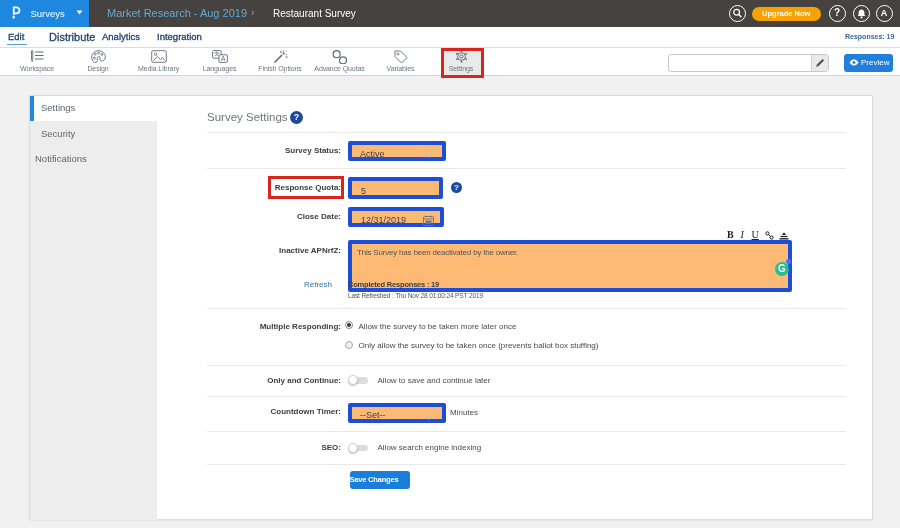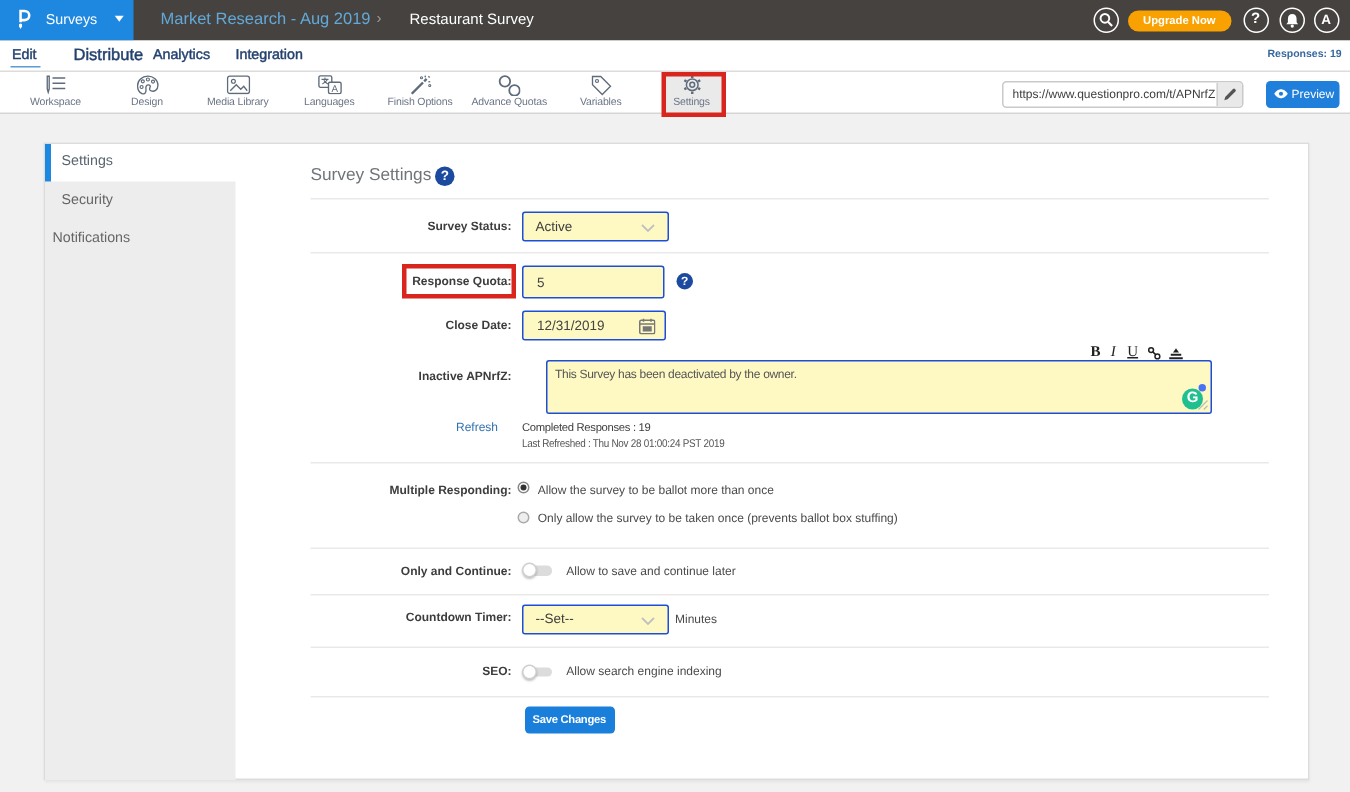--- a/index.html
+++ b/index.html
@@ -1,21 +1,21 @@
 <!DOCTYPE html>
 <html><head>
 <meta charset="utf-8">
 <style>
 *{margin:0;padding:0;box-sizing:border-box}
 html,body{width:900px;height:528px}
 body{font-family:"Liberation Sans",sans-serif;background:#f1f1f2;position:relative;overflow:hidden}
 .abs{position:absolute}
 .lbl{position:absolute;font-size:8px;font-weight:bold;color:#3d3d3d;text-align:right;letter-spacing:0px;line-height:10px}
 .divider{position:absolute;left:207px;width:639px;height:1px;background:#e9e9e9}
-.inp{position:absolute;border:1px solid #1d4ed8;border-radius:2px;background:#fef9c3;font-size:9px;color:#444}
+.inp{position:absolute;border:4px solid #1d4ed8;border-radius:2px;background:#fdba74;font-size:9px;color:#444}
 .body8{position:absolute;font-size:8px;color:#4a4a4a;line-height:10px}
 .tblbl{position:absolute;font-size:7px;color:#6b7684;text-align:center;width:64px;letter-spacing:-0.1px}
 </style>
 </head>
 <body>
 
 <div class="abs" style="left:0;top:0;width:900px;height:27px;background:#454240"></div>
 <div class="abs" style="left:0;top:0;width:89px;height:27px;background:#1e87e0"></div>
 
 <svg class="abs" style="left:0;top:0" width="30" height="27" viewBox="0 0 30 27">
@@ -123,21 +123,20 @@
    <line x1="7.5" y1="0.4" x2="7.5" y2="2" transform="rotate(180 7.5 6.5)"></line>
    <line x1="7.5" y1="0.4" x2="7.5" y2="2" transform="rotate(240 7.5 6.5)"></line>
    <line x1="7.5" y1="0.4" x2="7.5" y2="2" transform="rotate(300 7.5 6.5)"></line>
   </g>
  </g>
 </svg>
 <div class="tblbl" style="left:429px;top:64.5px">Settings</div>
 <div class="abs" style="left:441px;top:47.5px;width:43px;height:30.5px;border:3.5px solid #d8261f"></div>
 
 <div class="abs" style="left:668px;top:53.5px;width:161px;height:18px;border:1px solid #c9c9c9;border-radius:3px;background:#fff;overflow:hidden">
-  <div class="abs" style="left:6px;top:0;height:16px;line-height:16px;font-size:8px;color:#3d3d3d;white-space:nowrap">https://www.questionpro.com/t/APNrfZ</div>
   <div class="abs" style="right:0;top:0;width:17px;height:16px;background:#e9e9e9;border-left:1px solid #d0d0d0">
     <svg style="position:absolute;left:3px;top:3px" width="10" height="10" viewBox="0 0 10 10">
         <path d="M1.2,8.8 L1.8,6.6 L7,1.4 A0.9,0.9 0 0 1 8.3,1.4 L8.6,1.7 A0.9,0.9 0 0 1 8.6,3 L3.4,8.2 Z" fill="#555"></path>
       </svg>
   </div>
 </div>
 <div class="abs" style="left:844px;top:53.5px;width:49px;height:18px;background:#1f7fdb;border-radius:3px">
   <svg style="position:absolute;left:5px;top:5.5px" width="10" height="7" viewBox="0 0 10 7">
       <path d="M0.5,3.5 C2,1 4,0.5 5,0.5 C6,0.5 8,1 9.5,3.5 C8,6 6,6.5 5,6.5 C4,6.5 2,6 0.5,3.5 Z" fill="#fff"></path>
       <circle cx="5" cy="3.5" r="1.4" fill="#1f7fdb"></circle>
@@ -196,37 +195,37 @@
       <circle cx="6.6" cy="6.6" r="1.6" fill="none" stroke="#222" stroke-width="1"></circle>
       <line x1="3.4" y1="3.4" x2="5.6" y2="5.6" stroke="#222" stroke-width="1"></line>
     </svg>
   <svg style="position:absolute;left:52px;top:1.5px" width="10" height="9" viewBox="0 0 10 9">
       <path d="M3,4 L5,1.2 L7,4 Z" fill="#222"></path>
       <line x1="1.5" y1="5.5" x2="8.5" y2="5.5" stroke="#222" stroke-width="1.2"></line>
       <line x1="0.5" y1="7.8" x2="9.5" y2="7.8" stroke="#222" stroke-width="1.4"></line>
     </svg>
 </div>
 <div class="lbl" style="left:200px;top:246px;width:141px">Inactive APNrfZ:</div>
-<div class="inp" style="left:364px;top:240px;width:444px;height:36px">
+<div class="inp" style="left:348px;top:240px;width:444px;height:52px">
   <div style="position:absolute;left:5px;top:4px;font-size:8px;letter-spacing:-0.2px;color:#555">This Survey has been deactivated by the owner.</div>
   <div style="position:absolute;left:423px;top:18px;width:14px;height:14px;background:#1fbf8f;border-radius:50%;color:#fff;font-size:10px;font-weight:bold;text-align:center;line-height:14px">G</div>
   <div style="position:absolute;left:434px;top:15px;width:5px;height:5px;background:#4a72f5;border-radius:50%"></div>
   <svg style="position:absolute;right:1px;bottom:1px" width="8" height="8" viewBox="0 0 8 8">
       <path d="M7,1 L1,7 M7,4.5 L4.5,7" stroke="#bbb" stroke-width="0.8"></path>
     </svg>
 </div>
 
 <div class="abs" style="left:304px;top:280px;font-size:8px;color:#3072b0">Refresh</div>
-<div class="abs" style="left:348px;top:280px;font-size:7.5px;font-weight:normal;letter-spacing:-0.2px;color:#3d3d3d">Completed Responses : 19</div>
+<div class="abs" style="left:348px;top:280px;font-size:7.5px;font-weight:bold;letter-spacing:-0.2px;color:#3d3d3d">Completed Responses : 19</div>
 <div class="abs" style="left:348px;top:290.5px;font-size:7.5px;letter-spacing:-0.2px;color:#555;transform:scaleX(0.88);transform-origin:left center">Last Refreshed : Thu Nov 28 01:00:24 PST 2019</div>
 
 <div class="lbl" style="left:200px;top:322px;width:141px">Multiple Responding:</div>
 <div class="abs" style="left:344.5px;top:320.5px;width:8.5px;height:8.5px;border:1px solid #888;border-radius:50%;background:#fff"></div>
 <div class="abs" style="left:346.75px;top:322.75px;width:4px;height:4px;background:#333;border-radius:50%"></div>
-<div class="body8" style="left:358.5px;top:321.5px">Allow the survey to be ballot more than once</div>
+<div class="body8" style="left:358.5px;top:321.5px">Allow the survey to be taken more later once</div>
 <div class="abs" style="left:344.5px;top:340.5px;width:8.5px;height:8.5px;border:1px solid #aaa;border-radius:50%;background:#eee"></div>
 <div class="body8" style="left:358.5px;top:341px">Only allow the survey to be taken once (prevents ballot box stuffing)</div>
 
 <div class="lbl" style="left:200px;top:375.5px;width:141px">Only and Continue:</div>
 <div class="abs" style="left:354px;top:377px;width:14px;height:6.5px;background:#dcdcdc;border-radius:3.25px"></div>
 <div class="abs" style="left:348px;top:375.3px;width:10px;height:10px;background:#fff;border:0.5px solid #cfcfcf;border-radius:50%;box-shadow:0 1px 1.5px rgba(0,0,0,0.25)"></div>
 <div class="body8" style="left:377.5px;top:375.5px">Allow to save and continue later</div>
 
 <div class="lbl" style="left:200px;top:407px;width:141px">Countdown Timer:</div>
 <div class="inp" style="left:348px;top:403px;width:98px;height:19.5px;line-height:17.5px;padding-left:8px;color:#3d3d3d">--Set--
@@ -234,13 +233,13 @@
       <path d="M1,1 L5,5 L9,1" fill="none" stroke="#c0c0c0" stroke-width="1.2"></path>
     </svg>
 </div>
 <div class="body8" style="left:450px;top:407.5px">Minutes</div>
 
 <div class="lbl" style="left:200px;top:442.5px;width:141px">SEO:</div>
 <div class="abs" style="left:354px;top:444.5px;width:14px;height:6.5px;background:#dcdcdc;border-radius:3.25px"></div>
 <div class="abs" style="left:348px;top:442.8px;width:10px;height:10px;background:#fff;border:0.5px solid #cfcfcf;border-radius:50%;box-shadow:0 1px 1.5px rgba(0,0,0,0.25)"></div>
 <div class="body8" style="left:377.5px;top:442.5px">Allow search engine indexing</div>
 
-<div class="abs" style="left:349.5px;top:470.5px;width:60px;height:18px;background:#1a7fdb;border-radius:3px;color:#fff;font-size:7.5px;font-weight:bold;letter-spacing:-0.2px;text-align:center;line-height:18px">Save Changes</div>
+<div class="abs" style="left:349.5px;top:470.5px;width:60px;height:18px;background:#1a7fdb;border-radius:3px;color:#fff;font-size:7.5px;font-weight:bold;letter-spacing:-0.2px;line-height:18px">Save Changes</div>
 
 </body></html>

